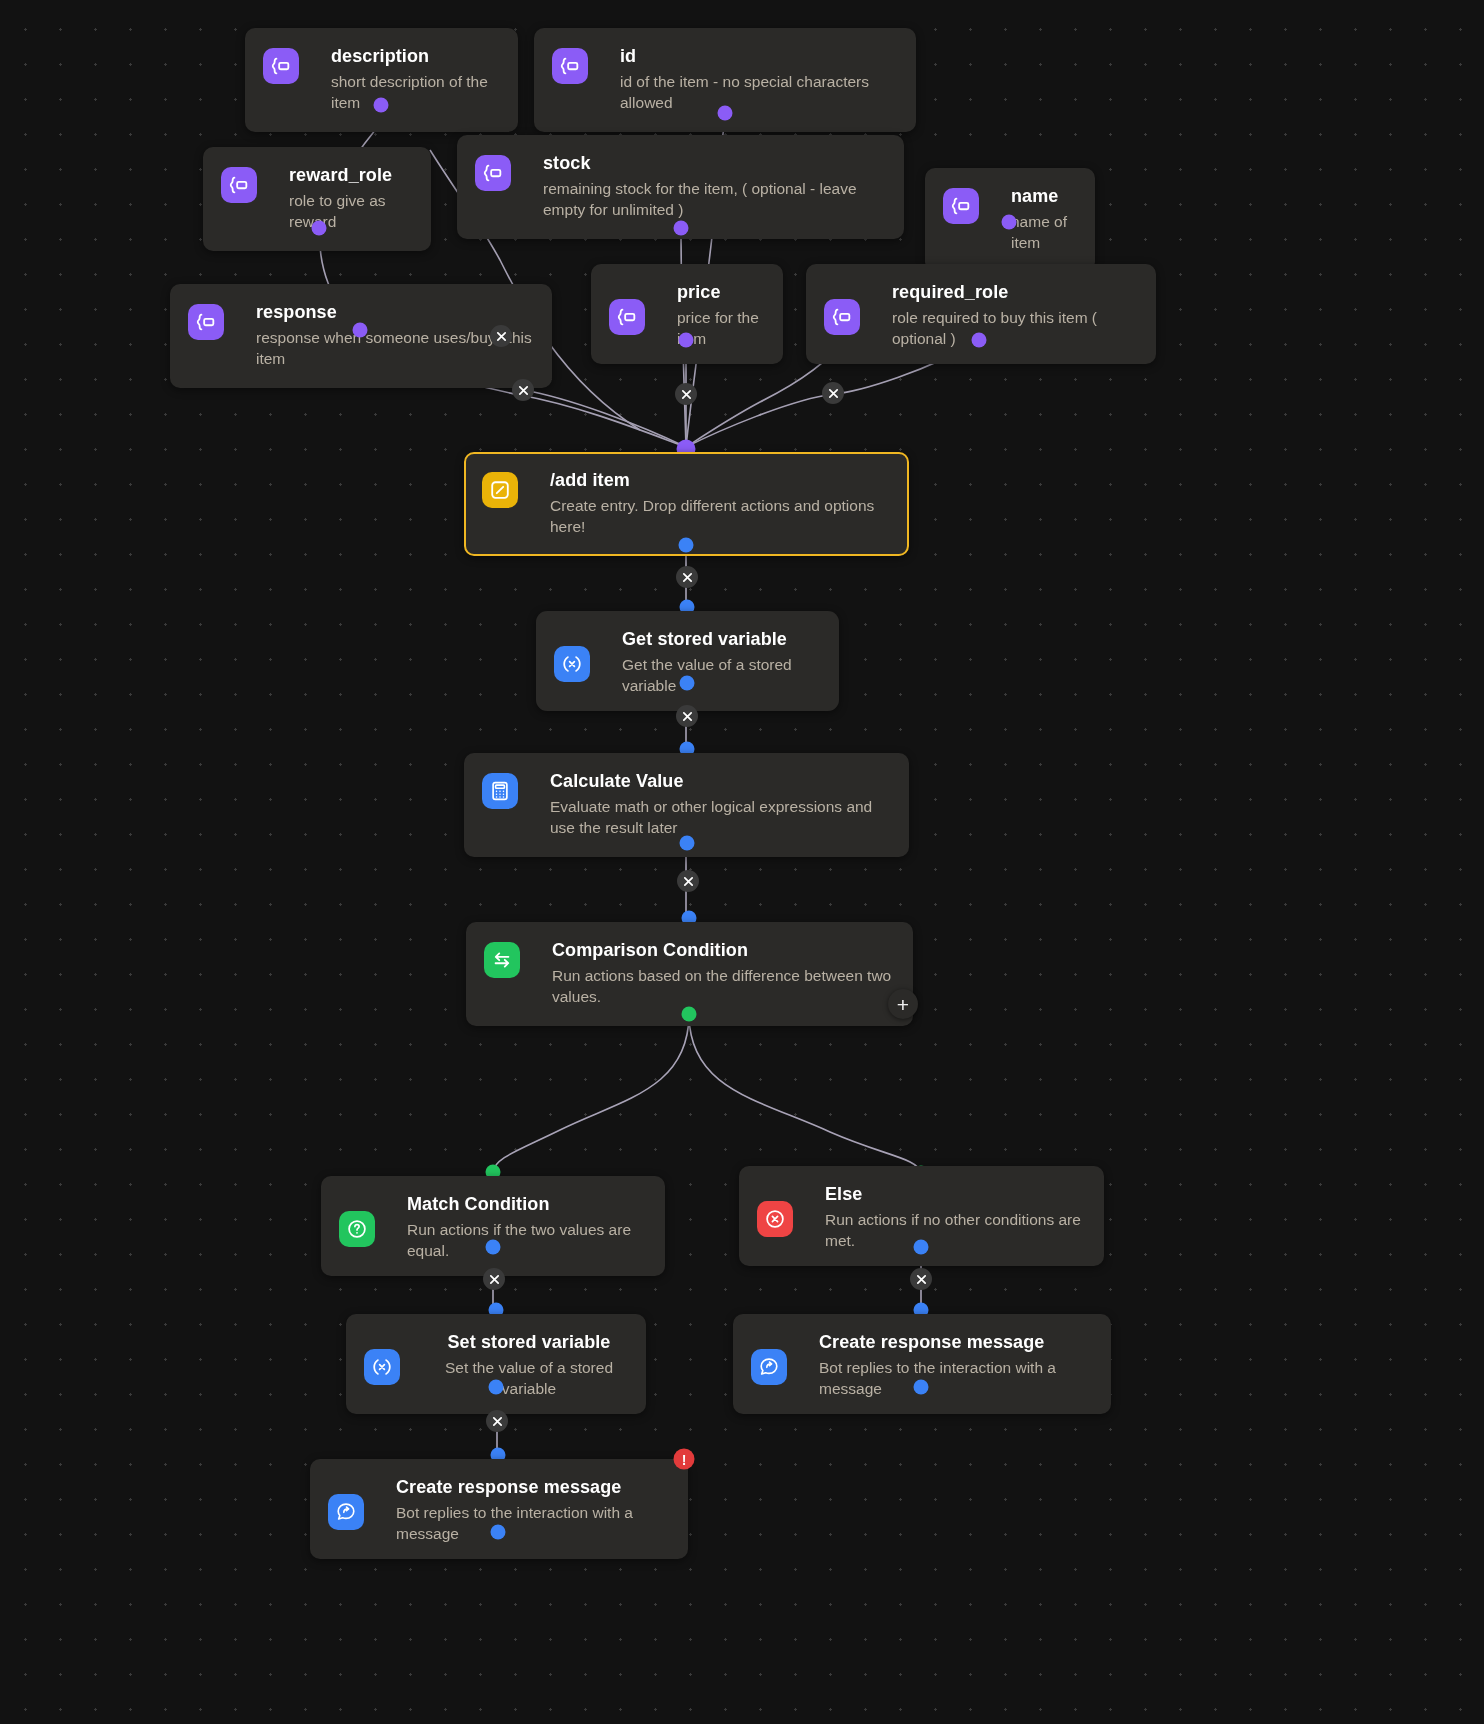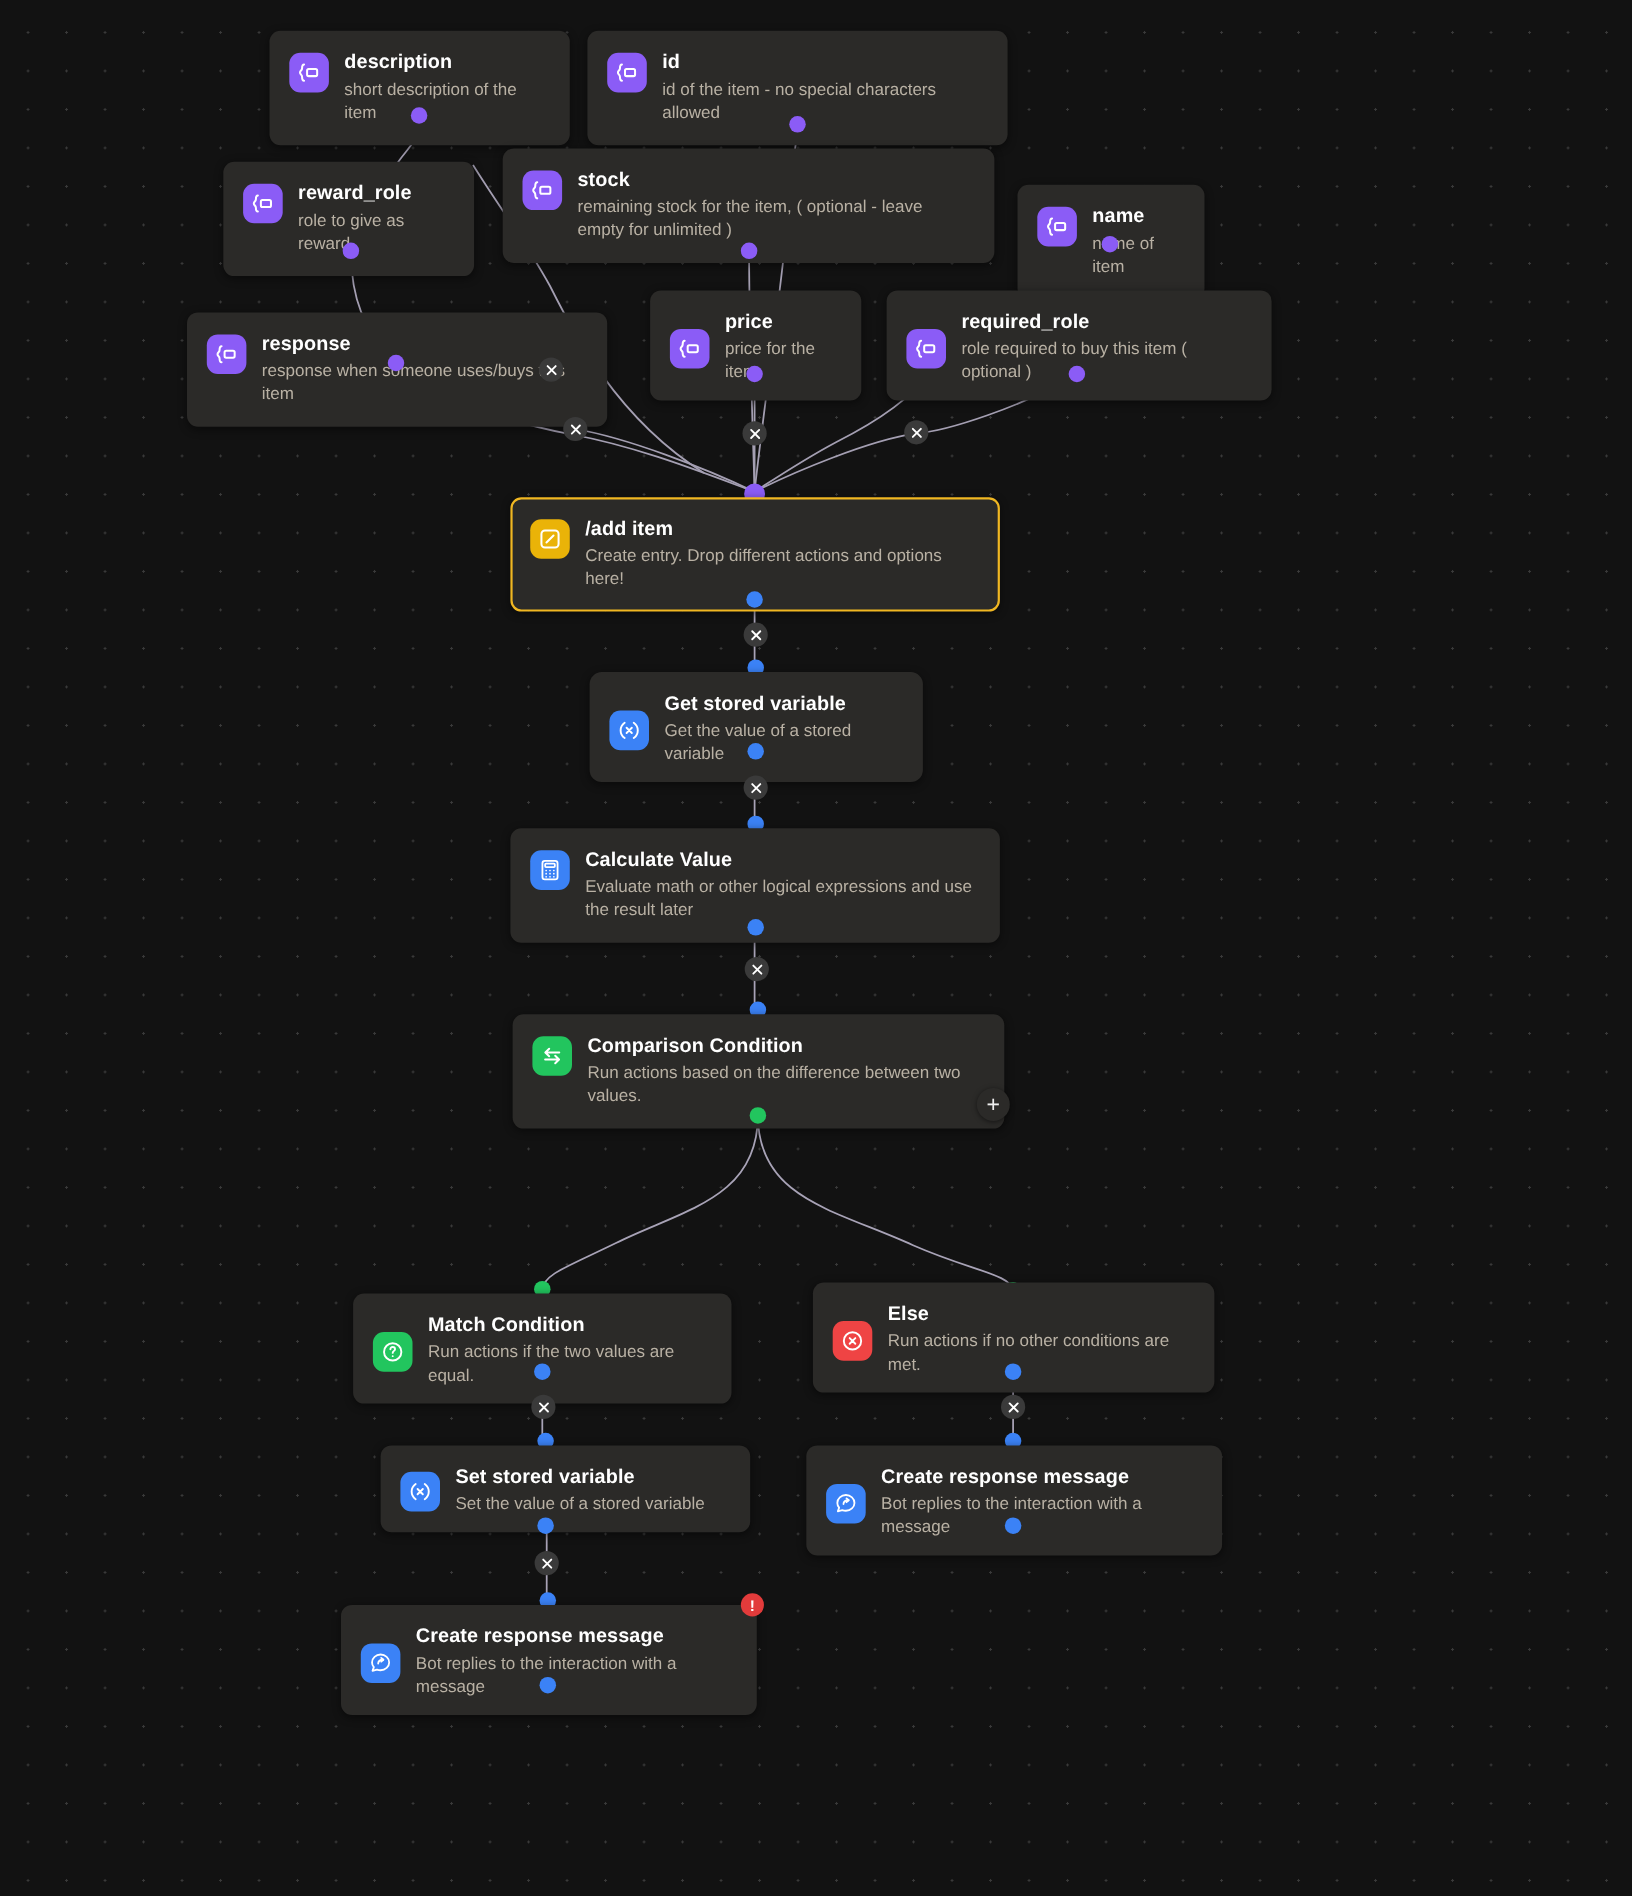--- a/index.html
+++ b/index.html
@@ -18,21 +18,21 @@
     background-position: 8px 12px;
   }
   svg.wires { position: absolute; inset: 0; width: 1484px; height: 1724px; pointer-events: none; }
 
   .node {
     position: absolute;
     background: #2b2a28;
     border-radius: 10px;
     display: flex;
     align-items: flex-start;
-    gap: 14px;
+    gap: 32px;
     padding: 18px 20px 18px 18px;
     box-shadow: 0 2px 8px rgba(0,0,0,0.45);
   }
   .node.sel { border: 2px solid #f0b722; padding: 16px 18px 16px 16px; }
   .node .ic {
     flex: 0 0 auto;
     width: 36px; height: 36px;
     border-radius: 10px;
     display: flex; align-items: center; justify-content: center;
     margin-top: 2px;
@@ -393,21 +393,21 @@
     </div>
   </div>
   <div class="port blue" style="left:921px; top:1247px;"></div>
   <div class="xbtn" style="left:921px; top:1279px;">
     <svg width="11" height="11" viewBox="0 0 12 12" stroke="#fff" stroke-width="1.9" stroke-linecap="round">
         <path d="M2 2 L10 10 M10 2 L2 10"></path>
       </svg>
   </div>
 
   <div class="port blue" style="left:496px; top:1310px;"></div>
-  <div class="node compact" style="left:346px; top:1314px; width:336px;">
+  <div class="node compact" style="left:346px; top:1314px; width:300px;text-align:center;">
     <div class="ic blue">
       <svg width="22" height="22" viewBox="0 0 24 24" fill="none" stroke="#fff" stroke-width="1.9" stroke-linecap="round">
         <path d="M7.5 4.5 C4.8 6.4 3.5 9.1 3.5 12 C3.5 14.9 4.8 17.6 7.5 19.5"></path>
         <path d="M16.5 4.5 C19.2 6.4 20.5 9.1 20.5 12 C20.5 14.9 19.2 17.6 16.5 19.5"></path>
         <path d="M9.4 9.4 L14.6 14.6 M14.6 9.4 L9.4 14.6"></path>
       </svg>
     </div>
     <div class="txt">
       <div class="ttl">Set stored variable</div>
       <div class="sub">Set the value of a stored variable</div>

